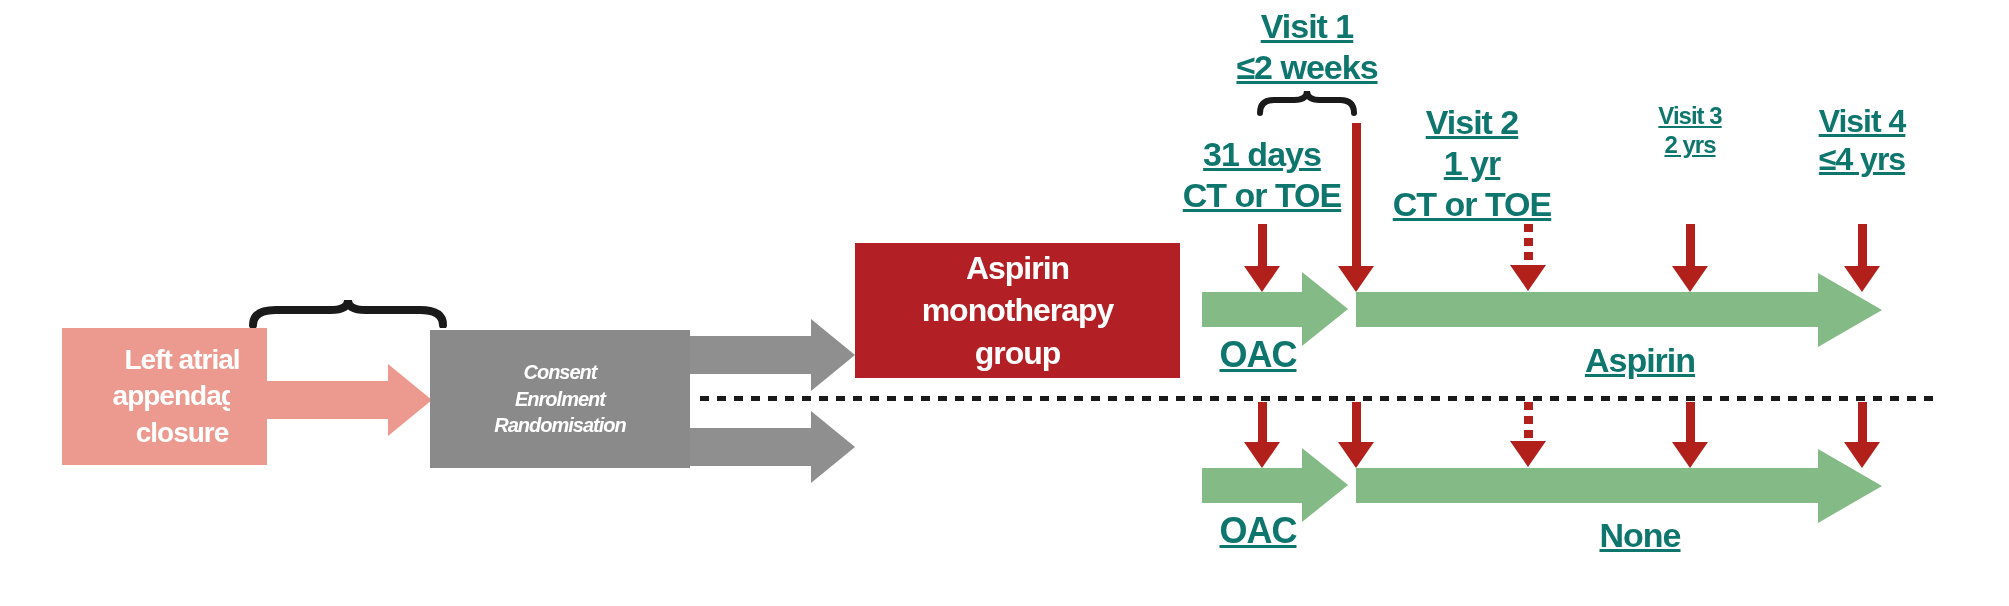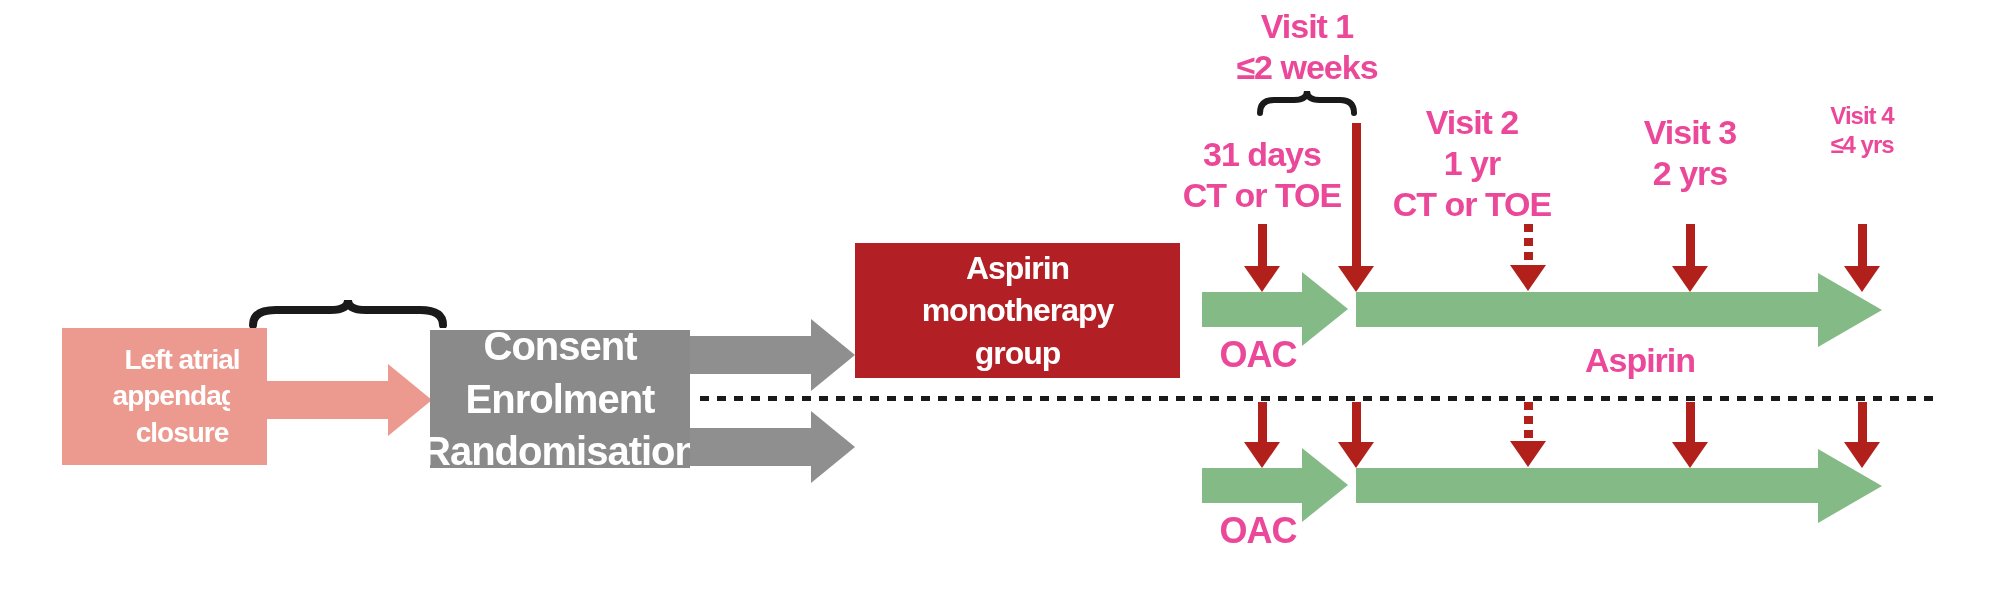--- a/index.html
+++ b/index.html
@@ -7,25 +7,25 @@
     position:relative;width:2009px;height:606px;background:#ffffff;
     font-family:"Liberation Sans",sans-serif;font-weight:700;color:#1a1a1a;
     overflow:hidden;
   }
   .ml{white-space:pre-line;}
   .box{
     position:absolute;display:flex;align-items:center;justify-content:center;
     text-align:center;color:#ffffff;letter-spacing:-1px;
   }
   .lbl{
-    position:absolute;text-align:center;letter-spacing:-1px;color:#ec4899;
+    position:absolute;text-align:center;letter-spacing:-1px;color:#0f766e;text-decoration:underline;
   }
   
   .laac{left:62px;top:328px;width:170px;height:137px;background:#EC9A8F;font-size:28px;line-height:1.3;padding-left:35px;}
-  .consent{left:430px;top:330px;width:260px;height:138px;background:#8A8A8A;font-size:40px;line-height:1.32;}
+  .consent{left:430px;top:330px;width:260px;height:138px;background:#8A8A8A;font-size:20px;line-height:1.32;font-style:italic;}
   .aspirin-group{left:855px;top:243px;width:325px;height:135px;background:#B22025;font-size:32px;line-height:1.32;}
   .nodrug-group{left:855px;top:417px;width:325px;height:135px;background:#8F9AD0;font-size:32px;line-height:1.32;}
   
   .shaft{position:absolute;}
   .headR{position:absolute;width:0;height:0;}
   
   .pk-shaft{left:230px;top:381px;width:160px;height:38px;background:#EC9A8F;}
   .pk-head{left:388px;top:364px;border-top:36px solid transparent;border-bottom:36px solid transparent;border-left:44px solid #EC9A8F;}
   
   .gr-shaft-top{left:690px;top:336px;width:122px;height:38px;background:#8F8F8F;}
@@ -61,22 +61,22 @@
   .m45b-s{left:1258px;top:402px;height:40px;}   .m45b-h{left:1244px;top:442px;}
   .mv1b-s{left:1352px;top:402px;height:40px;}   .mv1b-h{left:1338px;top:442px;}
   .mv2b-s{left:1524px;top:402px;height:39px;}   .mv2b-h{left:1510px;top:441px;}
   .mv3b-s{left:1686px;top:402px;height:40px;}   .mv3b-h{left:1672px;top:442px;}
   .mv4b-s{left:1858px;top:402px;height:40px;}   .mv4b-h{left:1844px;top:442px;}
   
   .day1{left:248px;top:252px;width:200px;font-size:37px;}
   .visit1{left:1207px;top:6px;width:200px;font-size:34px;line-height:1.2;}
   .day45{left:1162px;top:134px;width:200px;font-size:34px;line-height:1.2;}
   .visit2{left:1372px;top:102px;width:200px;font-size:34px;line-height:1.2;}
-  .visit3{left:1590px;top:112px;width:200px;font-size:34px;line-height:1.2;}
-  .visit4{left:1762px;top:102px;width:200px;font-size:24px;line-height:1.2;}
+  .visit3{left:1590px;top:102px;width:200px;font-size:24px;line-height:1.2;}
+  .visit4{left:1762px;top:102px;width:200px;font-size:32px;line-height:1.2;}
   .oac-top{left:1202px;top:334px;width:112px;font-size:36px;}
   .therapy-top{left:1540px;top:341px;width:200px;font-size:34px;}
   .oac-bot{left:1202px;top:510px;width:112px;font-size:36px;}
   .therapy-bot{left:1540px;top:516px;width:200px;font-size:34px;}
   .brace{position:absolute;}
 </style>
 </head>
 <body>
 
 <div class="canvas">
@@ -133,20 +133,21 @@
     <div class="headR gn-oac-head-bot"></div>
   </div>
   <div>
     <div class="shaft gn-long-shaft-bot"></div>
     <div class="headR gn-long-head-bot"></div>
   </div>
 
   <div class="lbl oac-top">OAC</div>
   <div class="lbl therapy-top">Aspirin</div>
   <div class="lbl oac-bot">OAC</div>
+  <div class="lbl therapy-bot">None</div>
 
   <div class="lbl ml visit1">Visit 1
 ≤2 weeks</div>
   <svg class="brace" style="left:1256px;top:88px;" width="102" height="28" viewBox="0 0 102 28">
     <path d="M 4 25 Q 4 12 18 12 L 38 12 Q 51 12 51 3 Q 51 12 64 12 L 84 12 Q 98 12 98 25" fill="none" stroke="#1a1a1a" stroke-width="6" stroke-linecap="round"></path>
   </svg>
   <div class="lbl ml day45">31 days
 CT or TOE</div>
   <div class="lbl ml visit2">Visit 2
 1 yr

